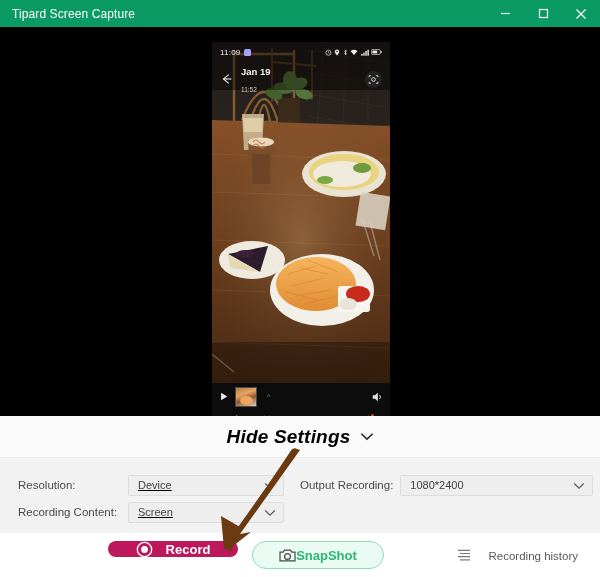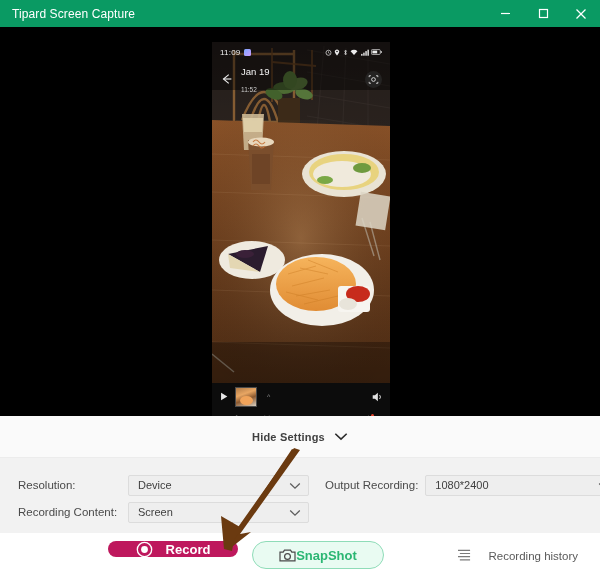--- a/index.html
+++ b/index.html
@@ -79,21 +79,21 @@
   
   .ph-header {
     position: absolute; left: 0; top: 20px;
     width: 178px; height: 34px;
     display: flex; align-items: center;
     padding: 0 8px;
     z-index: 6;
   }
   .ph-back { width: 14px; height: 14px; flex: 0 0 auto; }
   .ph-dates { margin-left: 7px; line-height: 1.05; }
-  .ph-date { color: #f4f4f4; font-size: 9.5px; }
+  .ph-date { color: #f4f4f4; font-size: 9.5px; font-weight: bold; }
   .ph-time { color: #c9c9c9; font-size: 6.5px; margin-top: 1px; }
   .ph-lens {
     margin-left: auto;
     width: 17px; height: 17px;
     border-radius: 50%;
     background: rgba(50,50,50,.55);
     display: flex; align-items: center; justify-content: center;
   }
 
   
@@ -158,22 +158,23 @@
   
   .hide-bar {
     position: absolute; left: 0; top: 416px;
     width: 600px; height: 42px;
     background: #fafafa;
     display: flex; align-items: center; justify-content: center;
     gap: 9px;
     border-bottom: 1px solid #ececec;
   }
   .hide-label {
-    color: #404040; font-size: 11px; font-weight: bold;
+    color: #000000; font-size: 19px; font-weight: bold;
     letter-spacing: .2px;
+    font-style: italic;
   }
 
   
   .settings {
     position: absolute; left: 0; top: 458px;
     width: 600px; height: 75px;
     background: #f2f2f2;
     padding: 14px 18px 0 18px;
   }
   .srow { display: flex; align-items: center; height: 26px; margin-bottom: 1px; }
@@ -184,21 +185,21 @@
   .select {
     position: relative;
     height: 21px;
     background: #eeeeee;
     border: 1px solid #dcdcdc;
     border-radius: 2px;
     display: flex; align-items: center;
     padding: 0 22px 0 9px;
     cursor: default;
   }
-  .sel-narrow { width: 181px; flex: 0 0 auto; }
+  .sel-narrow { width: 156px; flex: 0 0 auto; text-decoration: underline; }
   .sel-wide   { width: 193px; flex: 0 0 auto; }
   .sel-val { color: #404040; font-size: 11px; white-space: nowrap; overflow: hidden; }
   .sel-chev {
     position: absolute; right: 7px; top: 50%; transform: translateY(-50%);
     pointer-events: none;
   }
   .slabel-right {
     color: #4a4a4a; font-size: 11.5px;
     margin-left: 16px; margin-right: 7px;
     white-space: nowrap; flex: 0 0 auto;

